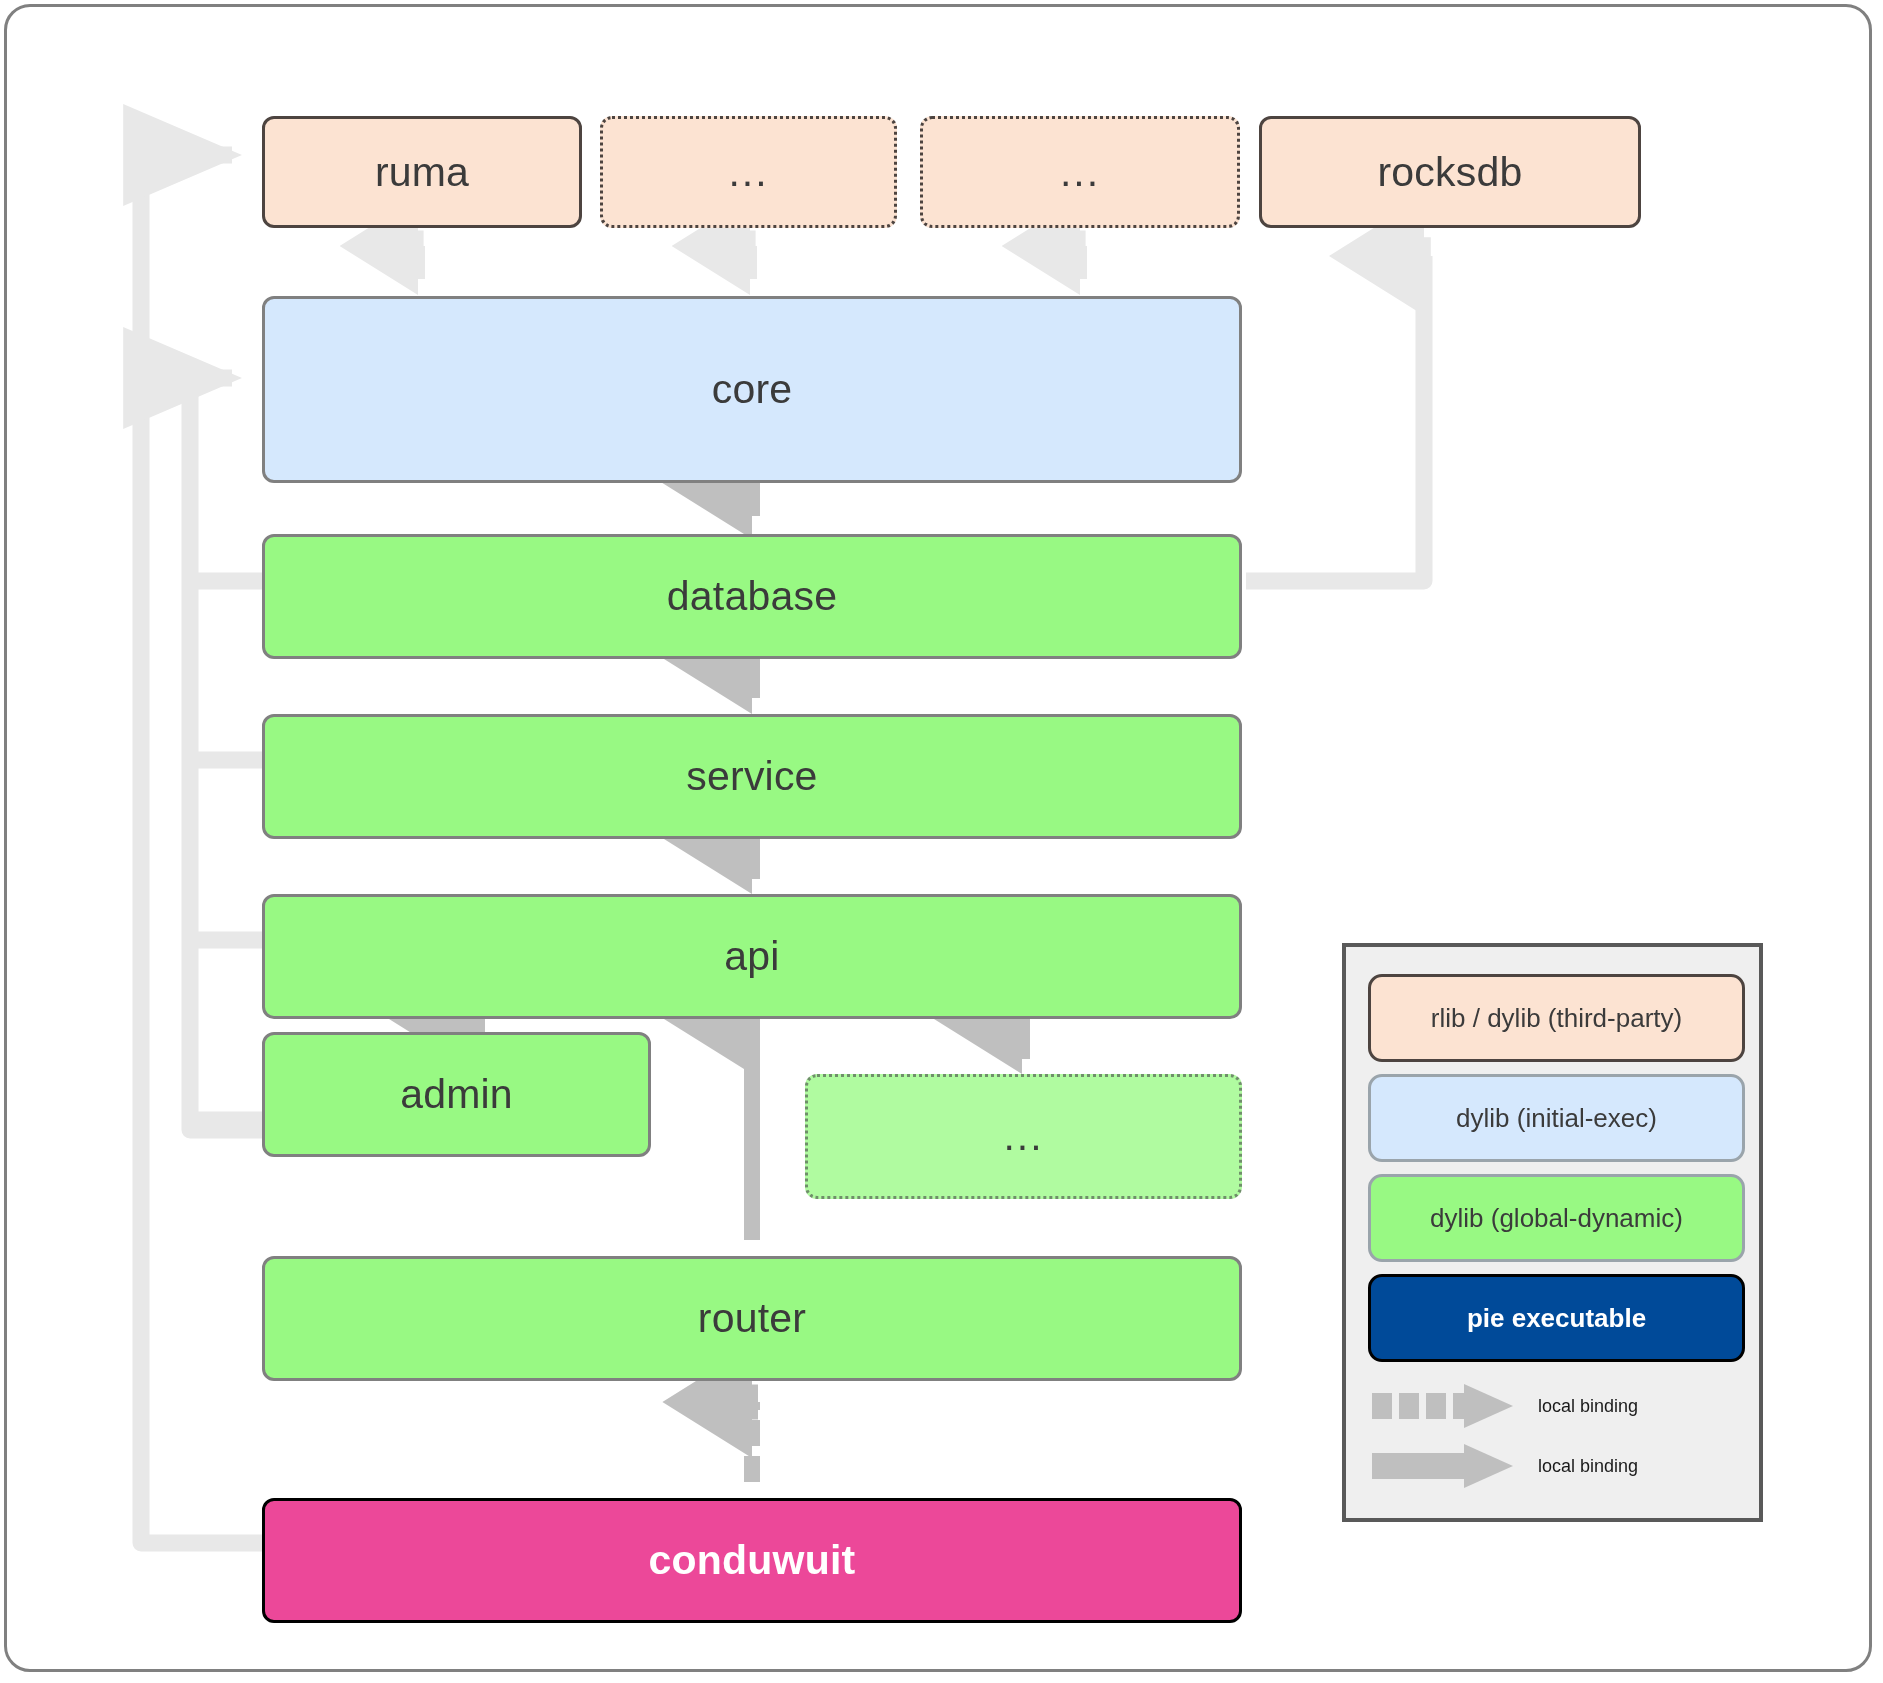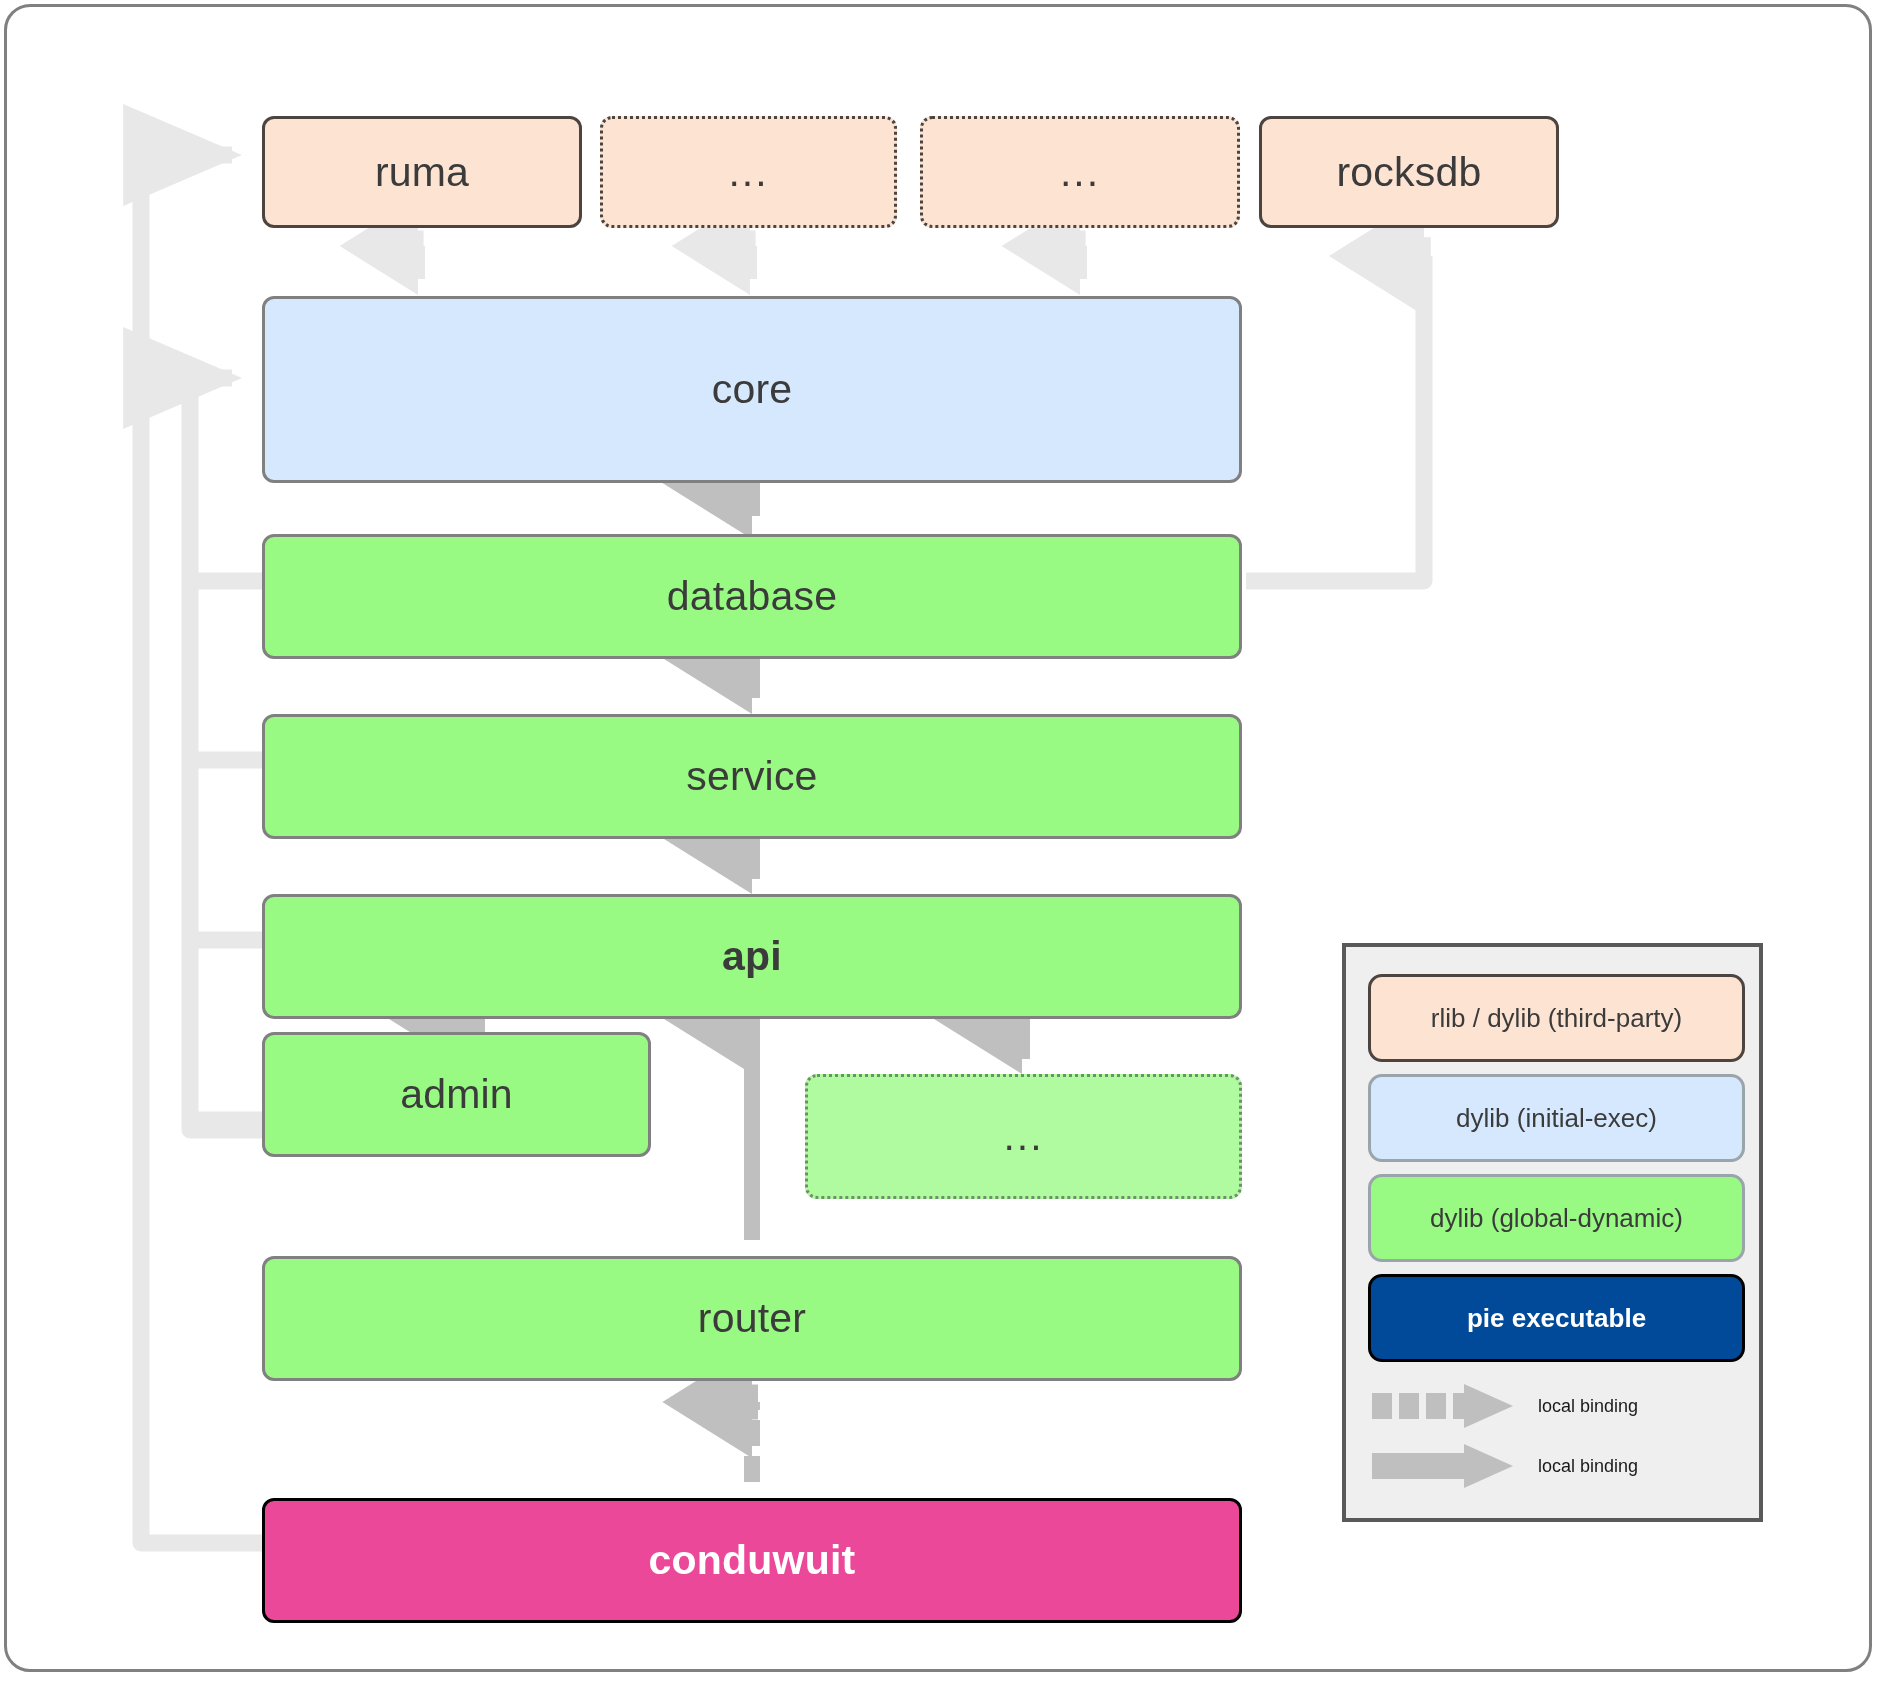--- a/index.html
+++ b/index.html
@@ -216,37 +216,37 @@
   </div>
 
   <div class="node n-thirdparty-dotted" style="left:600px; top:100px; width:297px; height:112px;">
     <span class="ellipsis">...</span>
   </div>
 
   <div class="node n-thirdparty-dotted" style="left:920px; top:100px; width:320px; height:112px;">
     <span class="ellipsis">...</span>
   </div>
 
-  <div class="node n-thirdparty" style="left:1259px; top:100px; width:300px; height:112px;">
+  <div class="node n-thirdparty" style="left:1259px; top:100px; width:382px; height:112px;">
     <span>rocksdb</span>
   </div>
 
   <div class="node n-globaldynamic" style="left:262px; top:518px; width:980px; height:125px;">
     <span>database</span>
   </div>
 
   <div class="node n-initialexec" style="left:262px; top:280px; width:980px; height:187px;">
     <span>core</span>
   </div>
 
   <div class="node n-globaldynamic" style="left:262px; top:698px; width:980px; height:125px;">
     <span>service</span>
   </div>
 
-  <div class="node n-globaldynamic" style="left:262px; top:878px; width:980px; height:125px;font-weight:bold;">
+  <div class="node n-globaldynamic" style="left:262px; top:878px; width:980px; height:125px;">
     <span>api</span>
   </div>
 
   <div class="node n-globaldynamic" style="left:262px; top:1016px; width:389px; height:125px;">
     <span>admin</span>
   </div>
 
   <div class="node n-globaldynamic-dotted" style="left:805px; top:1058px; width:437px; height:125px;">
     <span class="ellipsis">...</span>
   </div>

